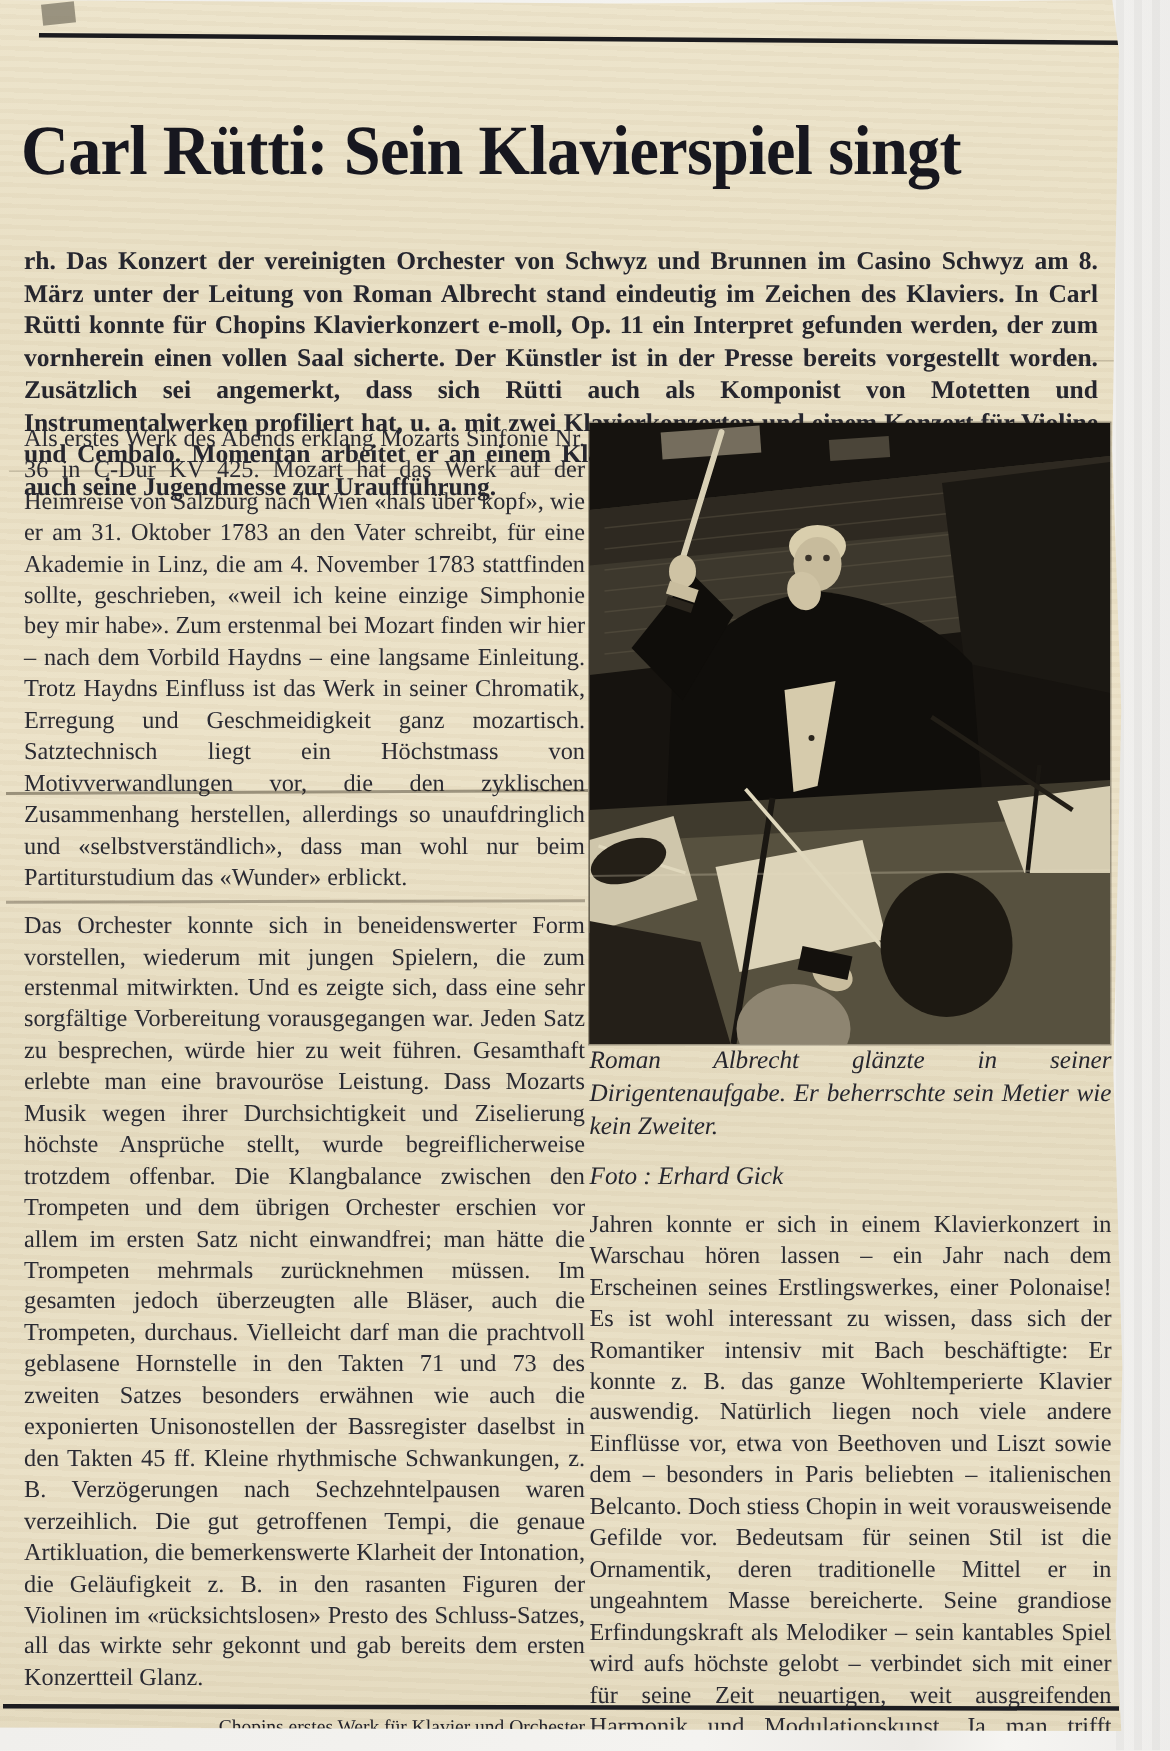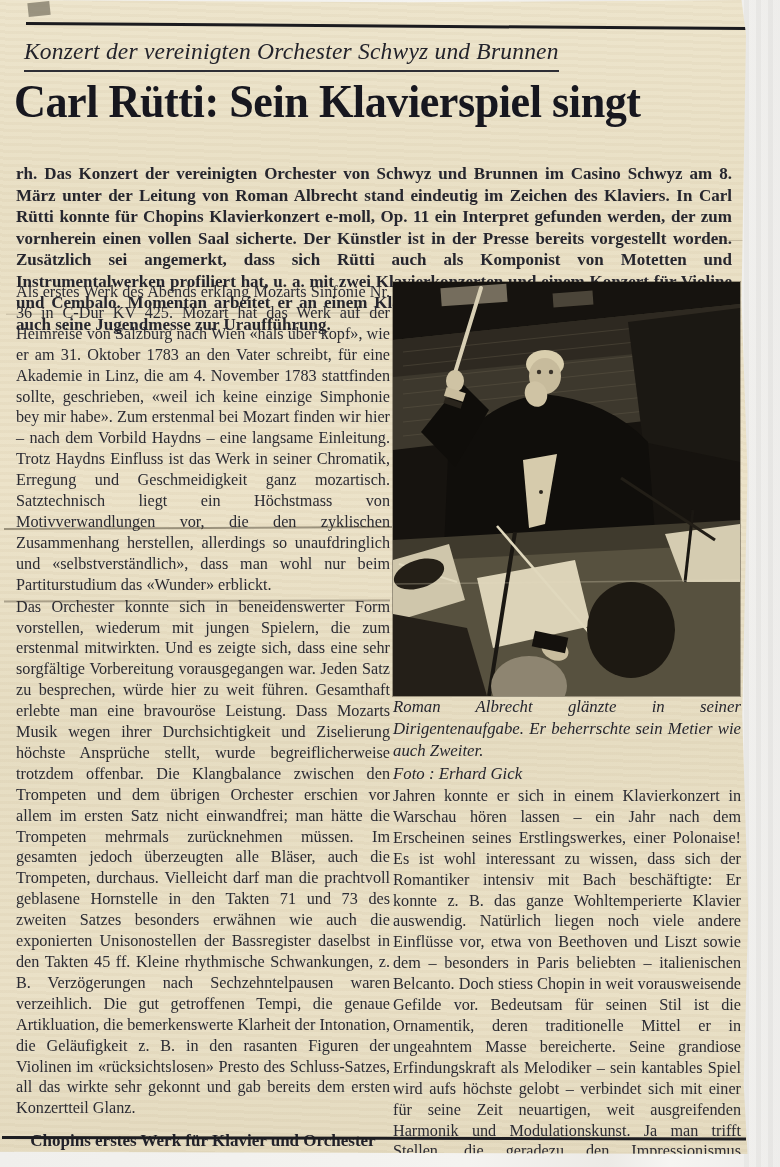--- a/index.html
+++ b/index.html
@@ -30,23 +30,23 @@
     border-bottom:2px solid #2e2e35;padding-bottom:5px;letter-spacing:.2px;white-space:nowrap;}
   .headline{position:absolute;left:14px;top:74px;font-weight:bold;font-size:47px;color:#17171f;
     white-space:nowrap;letter-spacing:-0.5px;transform:scaleX(.94);transform-origin:0 50%;}
   .lede{position:absolute;left:16px;top:146px;width:716px;font-weight:bold;font-size:17px;
     line-height:21.5px;color:#26262e;text-align:justify;}
   .col{position:absolute;top:282px;font-size:16.2px;line-height:20.9px;color:#2b2b33;
     text-align:justify;hyphens:auto;-webkit-hyphens:auto;}
   .col-left{left:16px;width:374px;}
   .col-right{left:393px;width:348px;}
   .col p{margin:0 0 0 0;}
-  .col p + p{margin-top:1px;}
-  .subhead{font-weight:bold;font-size:17px;color:#22222a;margin:12px 0 2px 0 !important;
-    text-align:center;}
+  .col p + p{margin-top:11px;}
+  .subhead{font-weight:normal;font-size:13px;color:#22222a;margin:12px 0 2px 0 !important;
+    text-align:right;}
   .photo-wrap{width:347px;height:414px;background:#171512;box-shadow:0 0 0 1px rgba(40,35,25,.4);}
   .photo-wrap svg{display:block;width:100%;height:100%;}
   .caption{margin-top:8px;font-style:italic;font-size:16.8px;line-height:22px;color:#26262e;
     text-align:justify;}
   .credit{font-style:italic;font-size:16.8px;line-height:22px;color:#26262e;text-align:left;
     margin-top:0;}
   .right-text{margin-top:7px;}
   .crease{position:absolute;height:2px;background:rgba(55,45,25,.28);pointer-events:none;}
   .crease-1{left:6px;top:313px;width:382px;height:1px;background:rgba(55,45,25,.2);transform:rotate(-0.2deg);}
   .crease-2{left:4px;top:527px;width:388px;background:rgba(40,32,18,.4);transform:rotate(-0.3deg);}
@@ -58,21 +58,20 @@
 </head>
 <body>
 
 <div class="scan">
   <div class="scanner-stripe"></div>
 
   <div class="clipping">
     <div class="corner-mark"></div>
     <div class="rule-top"></div>
 
-    <div class="kicker">Konzert der vereinigten Orchester Schwyz und Brunnen</div>
 
     <h1 class="headline" style="margin:0;">Carl Rütti: Sein Klavierspiel singt</h1>
 
     <p class="lede">rh.  Das Konzert der vereinigten Orchester von Schwyz und Brunnen im Casino Schwyz am 8. März unter der Leitung von Roman Albrecht stand eindeutig im Zeichen des Klaviers. In Carl Rütti konnte für Chopins Klavierkonzert e-moll, Op. 11 ein Interpret gefunden werden, der zum vornherein einen vollen Saal sicherte. Der Künstler ist in der Presse bereits vorgestellt worden. Zusätzlich sei angemerkt, dass sich Rütti auch als Komponist von Motetten und Instrumentalwerken profiliert hat, u. a. mit zwei Klavierkonzerten und einem Konzert für Violine und Cembalo. Momentan arbeitet er an einem Klavierkonzert für die AML. Nächstens kommt auch seine Jugendmesse zur Uraufführung.</p>
 
     <div class="col col-left">
       <p>Als erstes Werk des Abends erklang Mozarts Sinfonie Nr. 36 in C-Dur KV 425. Mozart hat das Werk auf der Heimreise von Salzburg nach Wien «hals über kopf», wie er am 31. Oktober 1783 an den Vater schreibt, für eine Akademie in Linz, die am 4. November 1783 stattfinden sollte, geschrieben, «weil ich keine einzige Simphonie bey mir habe». Zum erstenmal bei Mozart finden wir hier – nach dem Vorbild Haydns – eine langsame Einleitung. Trotz Haydns Einfluss ist das Werk in seiner Chromatik, Erregung und Geschmeidigkeit ganz mozartisch. Satztechnisch liegt ein Höchstmass von Motivverwandlungen vor, die den zyklischen Zusammenhang herstellen, allerdings so unaufdringlich und «selbstverständlich», dass man wohl nur beim Partiturstudium das «Wunder» erblickt.</p>
       <p>Das Orchester konnte sich in beneidenswerter Form vorstellen, wiederum mit jungen Spielern, die zum erstenmal mitwirkten. Und es zeigte sich, dass eine sehr sorgfältige Vorbereitung vorausgegangen war. Jeden Satz zu besprechen, würde hier zu weit führen. Gesamthaft erlebte man eine bravouröse Leistung. Dass Mozarts Musik wegen ihrer Durchsichtigkeit und Ziselierung höchste Ansprüche stellt, wurde begreiflicherweise trotzdem offenbar. Die Klangbalance zwischen den Trompeten und dem übrigen Orchester erschien vor allem im ersten Satz nicht einwandfrei; man hätte die Trompeten mehrmals zurücknehmen müssen. Im gesamten jedoch überzeugten alle Bläser, auch die Trompeten, durchaus. Vielleicht darf man die prachtvoll geblasene Hornstelle in den Takten 71 und 73 des zweiten Satzes besonders erwähnen wie auch die exponierten Unisonostellen der Bassregister daselbst in den Takten 45 ff. Kleine rhythmische Schwankungen, z. B. Verzögerungen nach Sechzehntelpausen waren verzeihlich. Die gut getroffenen Tempi, die genaue Artikluation, die bemerkenswerte Klarheit der Intonation, die Geläufigkeit z. B. in den rasanten Figuren der Violinen im «rücksichtslosen» Presto des Schluss-Satzes, all das wirkte sehr gekonnt und gab bereits dem ersten Konzertteil Glanz.</p>
       <p class="subhead">Chopins erstes Werk für Klavier und Orchester</p>
       <p>Nach dieser gut gelungenen «Einleitung» war man gespannt auf das grosse Werk von Chopin. Doch zuerst kam ein kleiner «Gag»: Unter dem Applaus des Publikums wurde der Flügel von wohl 30 kräftigen Männerhänden aufs Podium gehievt.</p>
@@ -142,21 +141,21 @@
 
           <ellipse cx="238" cy="348" rx="44" ry="48" fill="#1d1912"></ellipse>
           <polygon points="0,332 74,346 94,414 0,414" fill="#241f18"></polygon>
           <ellipse cx="136" cy="404" rx="38" ry="30" fill="#8e8571"></ellipse>
           <ellipse cx="162" cy="368" rx="14" ry="10" fill="#c9bd9e" transform="rotate(24 162 368)"></ellipse>
           <rect x="140" y="352" width="34" height="16" fill="#14110d" transform="rotate(12 157 360)"></rect>
 
           <line x1="0" y1="302" x2="347" y2="298" stroke="#e6dcc1" stroke-width="1.5" opacity="0.28"></line>
         </svg>
       </div>
-      <p class="caption">Roman Albrecht glänzte in seiner Dirigentenaufgabe. Er beherrschte sein Metier wie auch Zweiter.</p>
+      <p class="caption">Roman Albrecht glänzte in seiner Dirigentenaufgabe. Er beherrschte sein Metier wie kein Zweiter.</p>
       <p class="credit">Foto : Erhard Gick</p>
       <p class="right-text">Jahren konnte er sich in einem Klavierkonzert in Warschau hören lassen – ein Jahr nach dem Erscheinen seines Erstlingswerkes, einer Polonaise! Es ist wohl interessant zu wissen, dass sich der Romantiker intensiv mit Bach beschäftigte: Er konnte z. B. das ganze Wohltemperierte Klavier auswendig. Natürlich liegen noch viele andere Einflüsse vor, etwa von Beethoven und Liszt sowie dem – besonders in Paris beliebten – italienischen Belcanto. Doch stiess Chopin in weit vorausweisende Gefilde vor. Bedeutsam für seinen Stil ist die Ornamentik, deren traditionelle Mittel er in ungeahntem Masse bereicherte. Seine grandiose Erfindungskraft als Melodiker – sein kantables Spiel wird aufs höchste gelobt – verbindet sich mit einer für seine Zeit neuartigen, weit ausgreifenden Harmonik und Modulationskunst. Ja man trifft Stellen, die geradezu den Impressionismus vorausahnen lassen, z. B. die überaus kühnen, chromatisch absteigenden Septimenakkorde in den Taken 211 bis 214 des 1. Satzes im hier gespielten Konzert. Als Klavierspieler entwickelte Chopin einen ungemein feinen Farbsinn, der alle klanglichen Mög-</p>
     </div>
 
     <div class="rule-bottom"></div>
 
     <div class="crease crease-1"></div>
     <div class="crease crease-2"></div>
     <div class="crease crease-3"></div>
     <div class="crease crease-4"></div>

